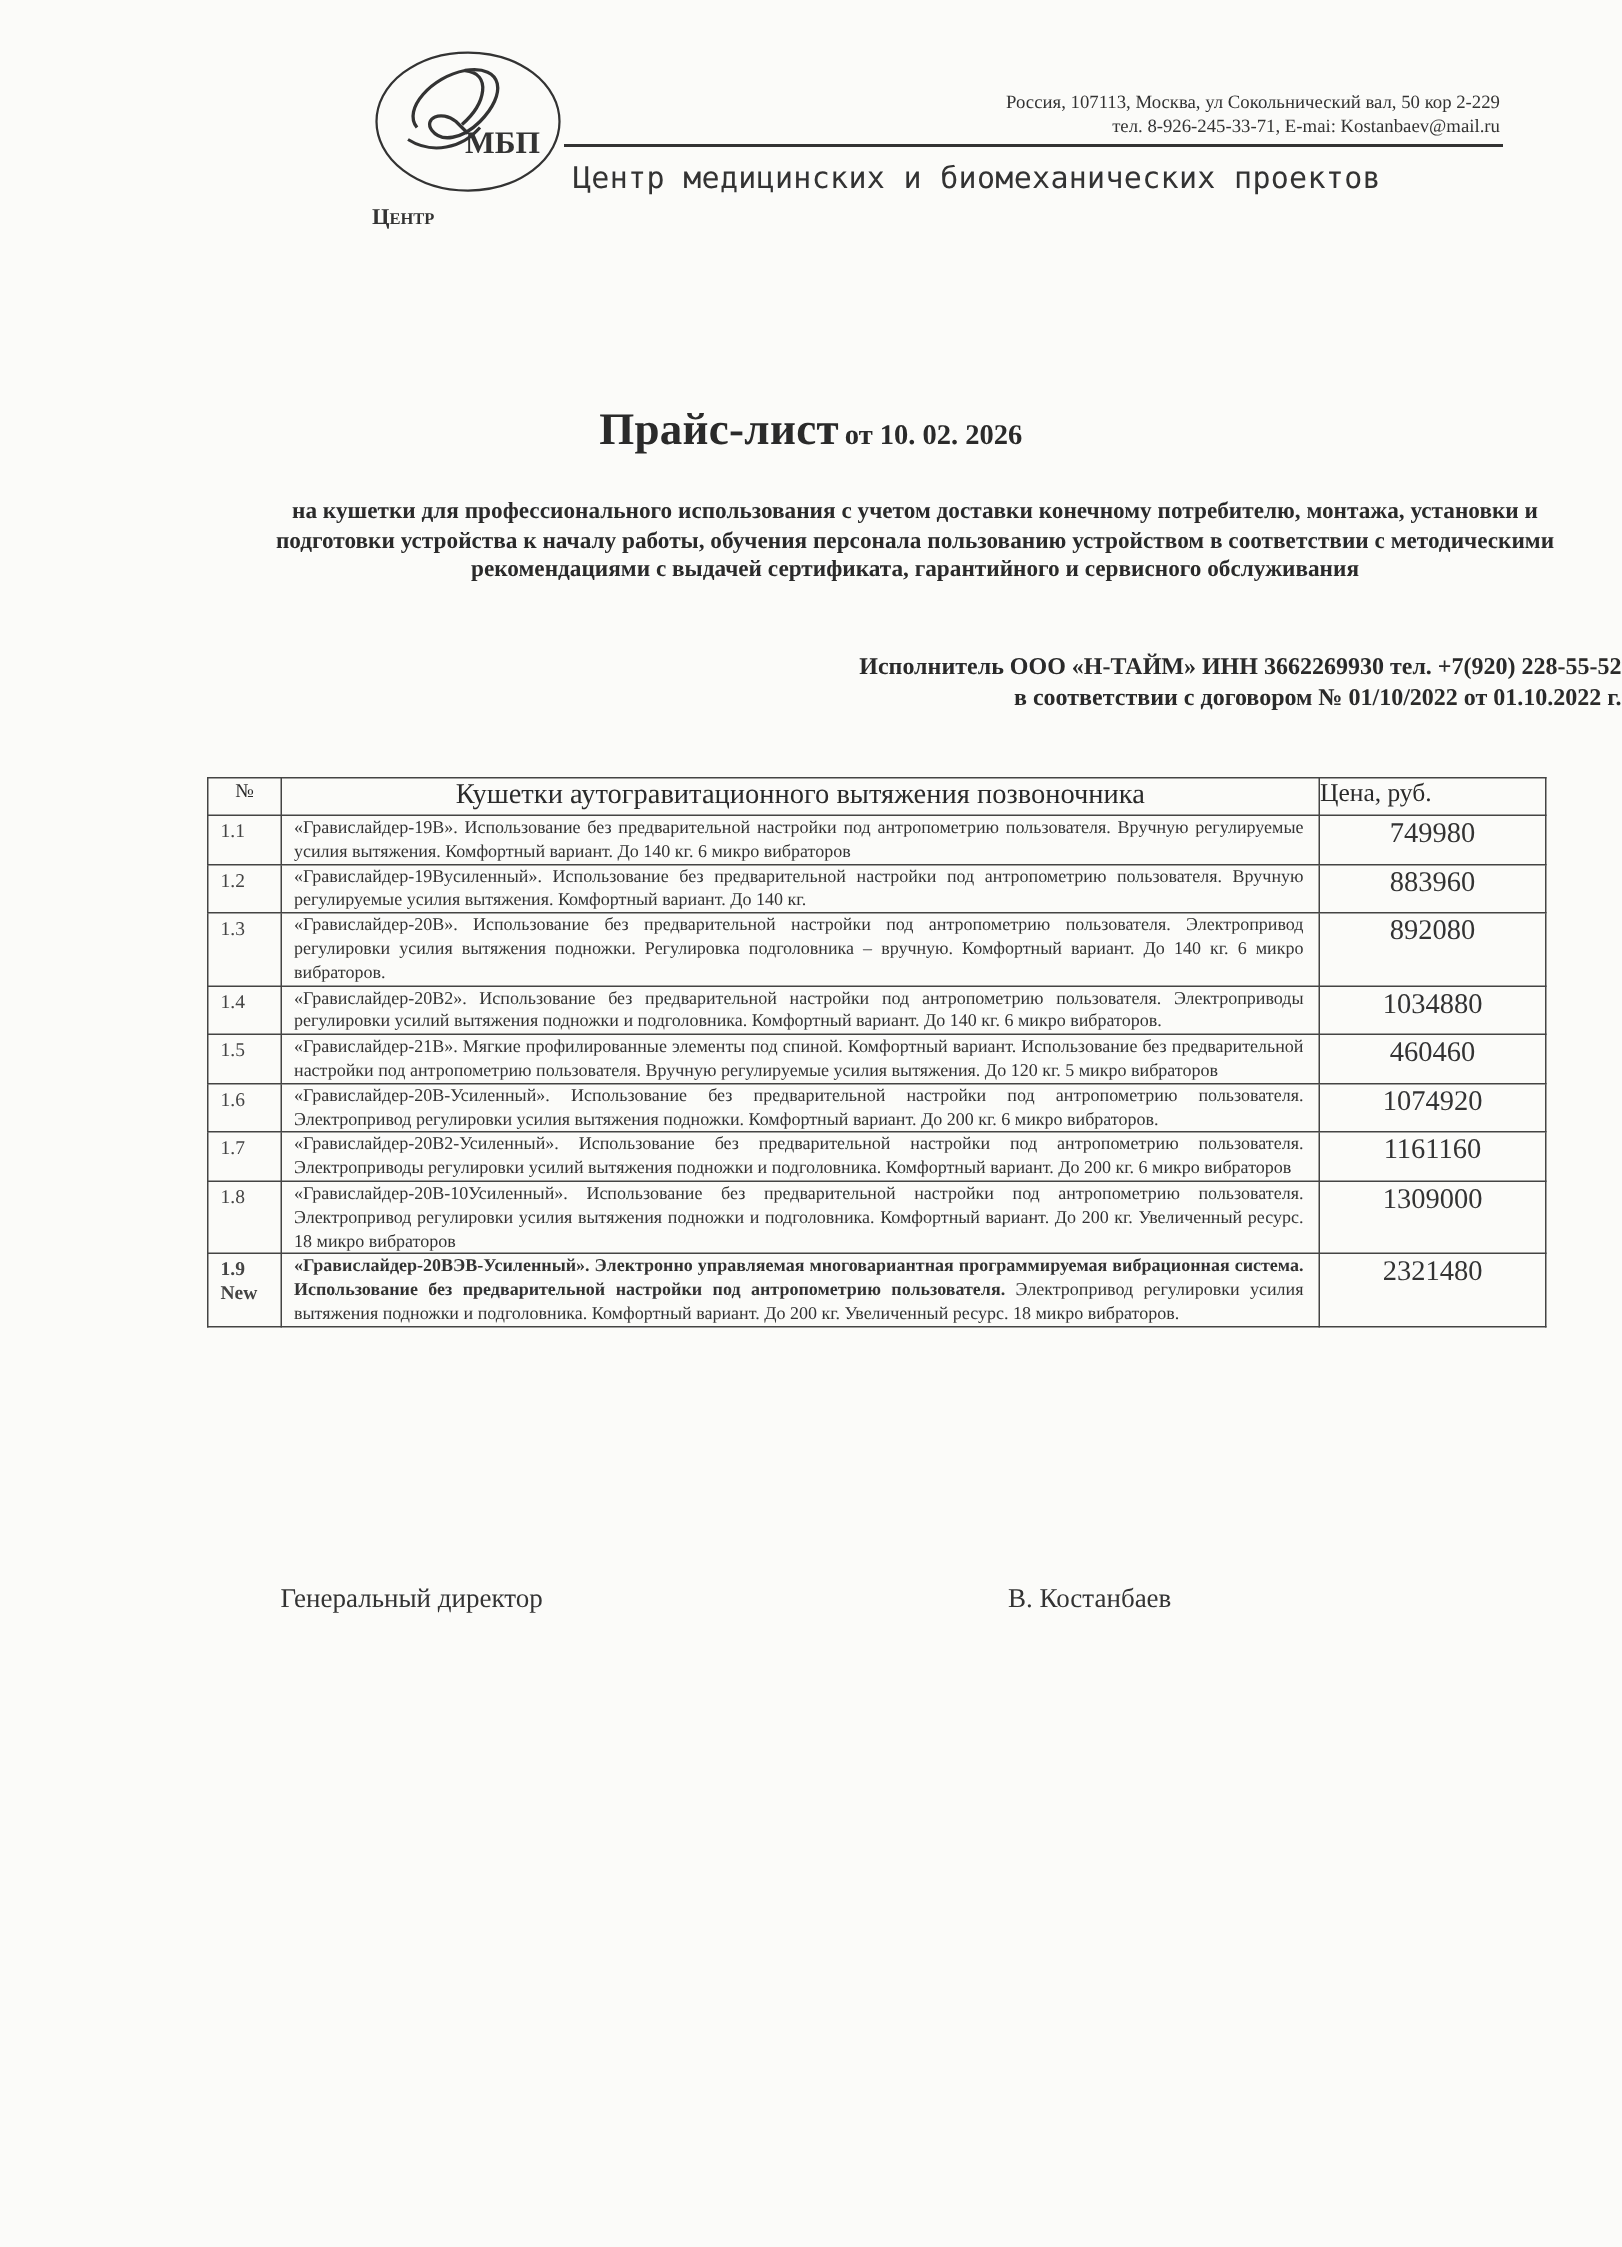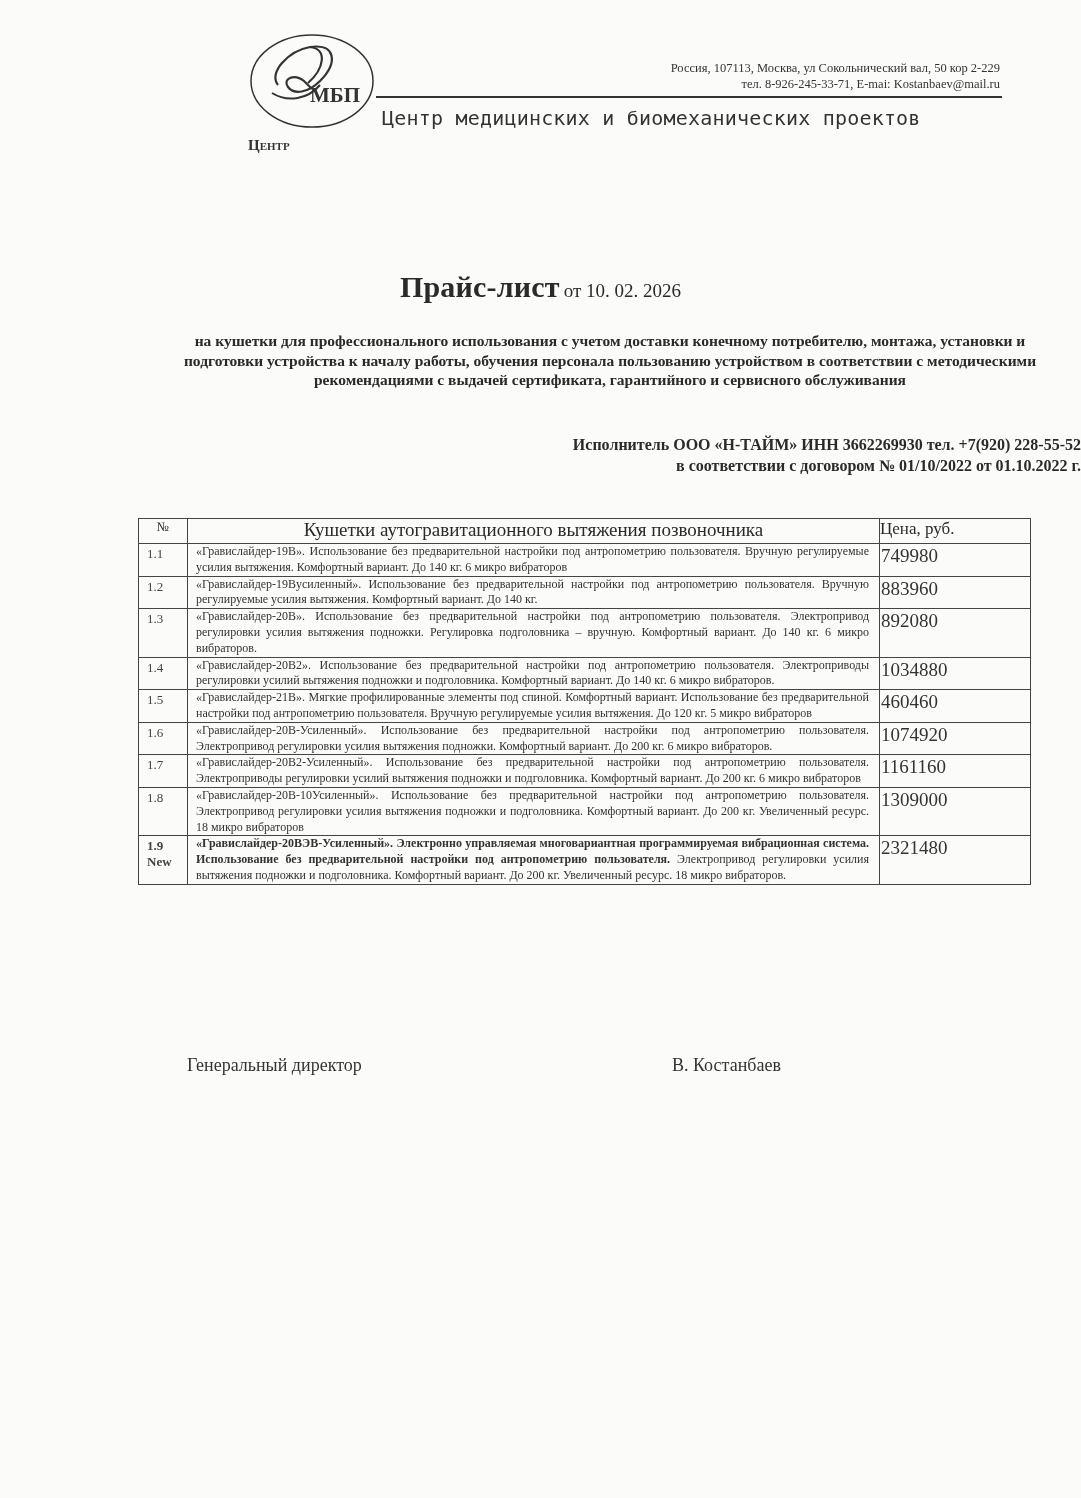--- a/index.html
+++ b/index.html
@@ -6,32 +6,32 @@
     body {
       width: 1081px; height: 1498px; background: #fbfbf9; position: relative;
       font-family: "Liberation Serif", "DejaVu Serif", serif; color: #2a2a2a; overflow: hidden;
     }
     .logo { position: absolute; left: 248px; top: 33px; width: 128px; height: 96px; }
     .addr { position: absolute; right: 81px; top: 60px; text-align: right; font-size: 12.5px; line-height: 16px; color: #333; }
     .rule { position: absolute; left: 376px; top: 96px; width: 626px; height: 2px; background: #333; }
     .org { position: absolute; left: 382px; top: 106px; font-family: "DejaVu Sans Mono", "Liberation Mono", monospace; font-size: 20px; color: #333; letter-spacing: 0.2px; }
     .title { position: absolute; left: 0; width: 1081px; top: 270px; text-align: center; }
     .title .big { font-size: 30px; font-weight: bold; letter-spacing: 0.2px; }
-    .title .small { font-size: 19px; font-weight: normal; }
+    .title .small { font-size: 19px; font-weight: bold; }
     .intro { position: absolute; left: 180px; width: 860px; top: 331px; text-align: center; font-weight: bold; font-size: 15.5px; line-height: 19.5px; }
     .exec { position: absolute; left: 0; width: 1081px; top: 434px; text-align: right; font-weight: bold; font-size: 16px; line-height: 21px; }
     table.price { position: absolute; left: 138px; top: 518px; width: 893px; border-collapse: collapse; }
     table.price td, table.price th { border: 1px solid #444; vertical-align: top; }
     table.price th { font-weight: normal; padding: 0; }
     th.h-num { width: 48px; font-size: 13px; text-align: center; padding-top: 2px; }
     th.h-name { font-size: 19px; font-weight: bold; text-align: center; height: 24px; margin-top: 16px; }
     th.h-price { width: 150px; font-size: 17px; font-weight: bold; text-align: left; }
     td.num { font-size: 13px; padding: 2px 0 0 8px; color: #444; }
     td.desc { font-size: 12px; line-height: 15.8px; text-align: justify; padding: 0 10px 0 8px; color: #333; }
-    td.price-val { font-size: 19px; padding-top: 1px; color: #333; }
+    td.price-val { font-size: 19px; text-align: center; padding-top: 1px; color: #333; }
     tr.new td.num { font-weight: bold; font-size: 13px; }
     .b { font-weight: bold; }
     .signrow { position: absolute; top: 1055px; font-size: 18px; color: #333; }
     .sig-title { left: 187px; }
     .sig-name { left: 672px; }
   </style>
 </head>
 <body>
 
 <div class="logo">

